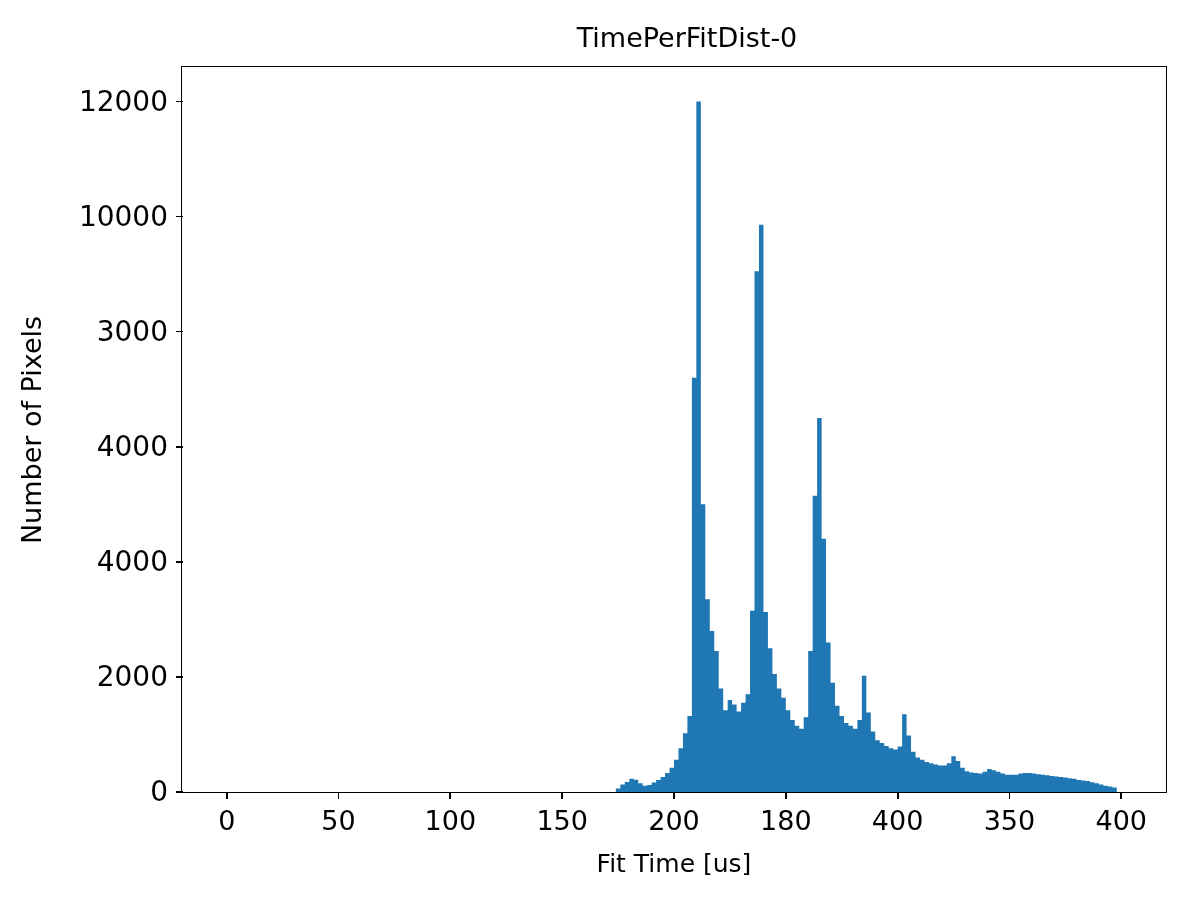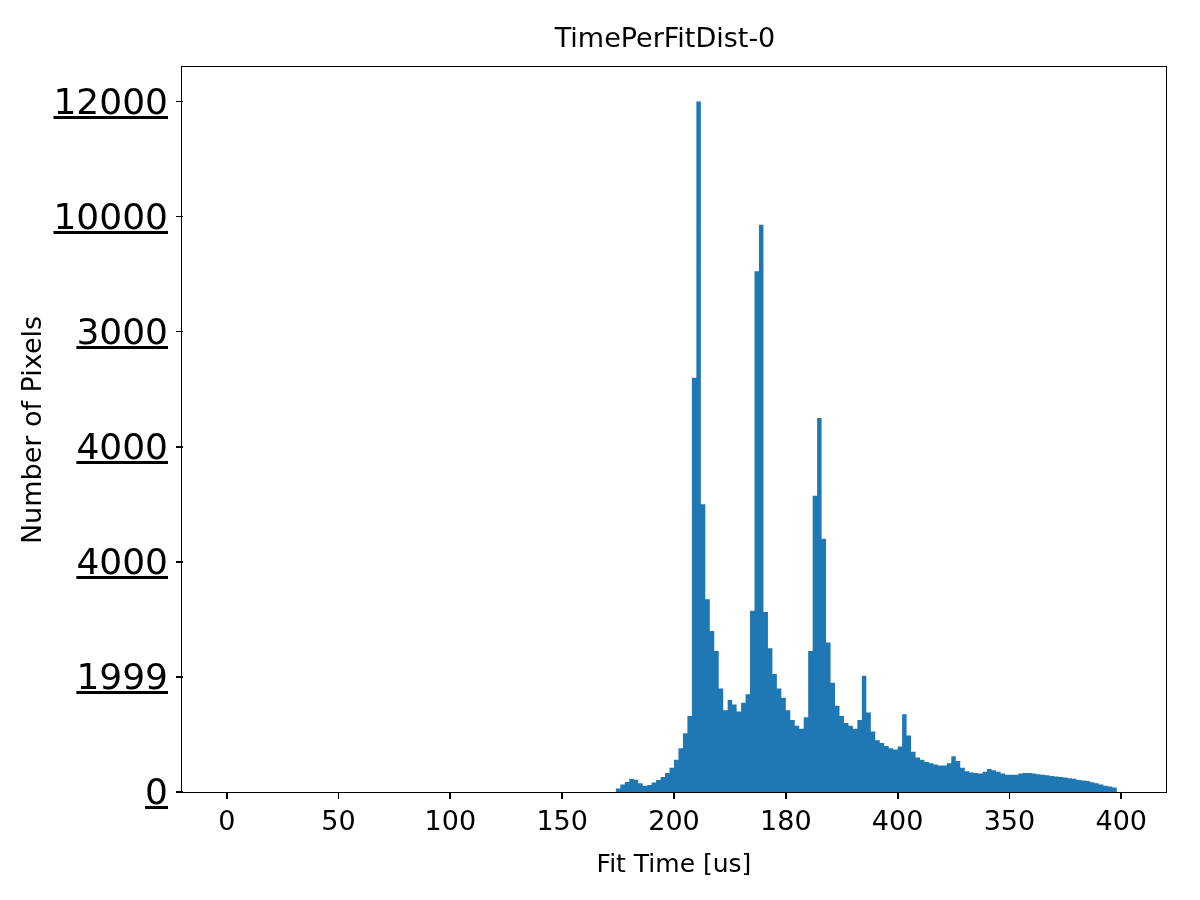--- a/index.html
+++ b/index.html
@@ -12,21 +12,21 @@
     width: 1200px;
     height: 900px;
     background: #ffffff;
     font-family: "DejaVu Sans", sans-serif;
     overflow: hidden;
   }
 
   
   #chart-title {
     position: absolute;
-    left: 173px;
+    left: 195px;
     top: 22px;
     width: 984px;
     text-align: center;
     font-size: 27px;
     color: #000000;
     line-height: 32px;
     white-space: nowrap;
   }
 
   
@@ -62,25 +62,24 @@
     position: absolute;
     right: 100%;
     height: 0;
     width: 300px;
     text-align: right;
   }
   .ytick-label {
     position: absolute;
     right: 14px;
     top: -19px;
-    font-size: 36px;
+    font-size: 28px;
     color: #000000;
     white-space: nowrap;
     line-height: 38px;
-    text-decoration: underline;
   }
   .ytick-mark {
     position: absolute;
     right: -0.5px;
     top: -1px;
     width: 7px;
     height: 1.8px;
     background: #000000;
   }
   #ylabel {
@@ -149,21 +148,21 @@
           <path d="M433.85 725.00L433.85 721.55L438.33 721.55L438.33 725.00ZM438.33 725.00L438.33 717.52L442.80 717.52L442.80 725.00ZM442.80 725.00L442.80 714.93L447.27 714.93L447.27 725.00ZM447.27 725.00L447.27 711.77L451.75 711.77L451.75 725.00ZM451.75 725.00L451.75 712.63L456.22 712.63L456.22 725.00ZM456.22 725.00L456.22 716.37L460.69 716.37L460.69 725.00ZM460.69 725.00L460.69 718.67L465.16 718.67L465.16 725.00ZM465.16 725.00L465.16 718.10L469.64 718.10L469.64 725.00ZM469.64 725.00L469.64 715.51L474.11 715.51L474.11 725.00ZM474.11 725.00L474.11 712.92L478.58 712.92L478.58 725.00ZM478.58 725.00L478.58 710.04L483.05 710.04L483.05 725.00ZM483.05 725.00L483.05 706.01L487.53 706.01L487.53 725.00ZM487.53 725.00L487.53 700.83L492.00 700.83L492.00 725.00ZM492.00 725.00L492.00 692.78L496.47 692.78L496.47 725.00ZM496.47 725.00L496.47 681.27L500.95 681.27L500.95 725.00ZM500.95 725.00L500.95 666.31L505.42 666.31L505.42 725.00ZM505.42 725.00L505.42 649.05L509.89 649.05L509.89 725.00ZM509.89 725.00L509.89 310.71L514.36 310.71L514.36 725.00ZM514.36 725.00L514.36 34.52L518.84 34.52L518.84 725.00ZM518.84 725.00L518.84 437.30L523.31 437.30L523.31 725.00ZM523.31 725.00L523.31 532.24L527.78 532.24L527.78 725.00ZM527.78 725.00L527.78 563.89L532.25 563.89L532.25 725.00ZM532.25 725.00L532.25 584.03L536.73 584.03L536.73 725.00ZM536.73 725.00L536.73 621.43L541.20 621.43L541.20 725.00ZM541.20 725.00L541.20 643.29L545.67 643.29L545.67 725.00ZM545.67 725.00L545.67 632.94L550.15 632.94L550.15 725.00ZM550.15 725.00L550.15 637.54L554.62 637.54L554.62 725.00ZM554.62 725.00L554.62 644.44L559.09 644.44L559.09 725.00ZM559.09 725.00L559.09 635.81L563.56 635.81L563.56 725.00ZM563.56 725.00L563.56 627.18L568.04 627.18L568.04 725.00ZM568.04 725.00L568.04 543.75L572.51 543.75L572.51 725.00ZM572.51 725.00L572.51 204.27L576.98 204.27L576.98 725.00ZM576.98 725.00L576.98 157.66L581.45 157.66L581.45 725.00ZM581.45 725.00L581.45 544.90L585.93 544.90L585.93 725.00ZM585.93 725.00L585.93 581.15L590.40 581.15L590.40 725.00ZM590.40 725.00L590.40 607.04L594.87 607.04L594.87 725.00ZM594.87 725.00L594.87 621.43L599.35 621.43L599.35 725.00ZM599.35 725.00L599.35 630.63L603.82 630.63L603.82 725.00ZM603.82 725.00L603.82 643.29L608.29 643.29L608.29 725.00ZM608.29 725.00L608.29 653.08L612.76 653.08L612.76 725.00ZM612.76 725.00L612.76 658.83L617.24 658.83L617.24 725.00ZM617.24 725.00L617.24 661.71L621.71 661.71L621.71 725.00ZM621.71 725.00L621.71 650.20L626.18 650.20L626.18 725.00ZM626.18 725.00L626.18 584.03L630.65 584.03L630.65 725.00ZM630.65 725.00L630.65 428.67L635.13 428.67L635.13 725.00ZM635.13 725.00L635.13 350.99L639.60 350.99L639.60 725.00ZM639.60 725.00L639.60 471.83L644.07 471.83L644.07 725.00ZM644.07 725.00L644.07 575.40L648.55 575.40L648.55 725.00ZM648.55 725.00L648.55 615.67L653.02 615.67L653.02 725.00ZM653.02 725.00L653.02 638.69L657.49 638.69L657.49 725.00ZM657.49 725.00L657.49 649.05L661.96 649.05L661.96 725.00ZM661.96 725.00L661.96 655.95L666.44 655.95L666.44 725.00ZM666.44 725.00L666.44 658.83L670.91 658.83L670.91 725.00ZM670.91 725.00L670.91 661.71L675.38 661.71L675.38 725.00ZM675.38 725.00L675.38 653.08L679.85 653.08L679.85 725.00ZM679.85 725.00L679.85 608.77L684.33 608.77L684.33 725.00ZM684.33 725.00L684.33 645.60L688.80 645.60L688.80 725.00ZM688.80 725.00L688.80 664.58L693.27 664.58L693.27 725.00ZM693.27 725.00L693.27 673.21L697.75 673.21L697.75 725.00ZM697.75 725.00L697.75 676.09L702.22 676.09L702.22 725.00ZM702.22 725.00L702.22 678.97L706.69 678.97L706.69 725.00ZM706.69 725.00L706.69 681.27L711.16 681.27L711.16 725.00ZM711.16 725.00L711.16 682.42L715.64 682.42L715.64 725.00ZM715.64 725.00L715.64 679.54L720.11 679.54L720.11 725.00ZM720.11 725.00L720.11 647.32L724.58 647.32L724.58 725.00ZM724.58 725.00L724.58 668.61L729.05 668.61L729.05 725.00ZM729.05 725.00L729.05 684.72L733.53 684.72L733.53 725.00ZM733.53 725.00L733.53 690.48L738.00 690.48L738.00 725.00ZM738.00 725.00L738.00 692.78L742.47 692.78L742.47 725.00ZM742.47 725.00L742.47 695.08L746.95 695.08L746.95 725.00ZM746.95 725.00L746.95 696.23L751.42 696.23L751.42 725.00ZM751.42 725.00L751.42 697.38L755.89 697.38L755.89 725.00ZM755.89 725.00L755.89 698.53L760.36 698.53L760.36 725.00ZM760.36 725.00L760.36 698.53L764.84 698.53L764.84 725.00ZM764.84 725.00L764.84 696.23L769.31 696.23L769.31 725.00ZM769.31 725.00L769.31 689.33L773.78 689.33L773.78 725.00ZM773.78 725.00L773.78 693.93L778.25 693.93L778.25 725.00ZM778.25 725.00L778.25 700.83L782.73 700.83L782.73 725.00ZM782.73 725.00L782.73 704.29L787.20 704.29L787.20 725.00ZM787.20 725.00L787.20 705.44L791.67 705.44L791.67 725.00ZM791.67 725.00L791.67 706.01L796.15 706.01L796.15 725.00ZM796.15 725.00L796.15 706.59L800.62 706.59L800.62 725.00ZM800.62 725.00L800.62 704.86L805.09 704.86L805.09 725.00ZM805.09 725.00L805.09 701.98L809.56 701.98L809.56 725.00ZM809.56 725.00L809.56 703.13L814.04 703.13L814.04 725.00ZM814.04 725.00L814.04 704.86L818.51 704.86L818.51 725.00ZM818.51 725.00L818.51 706.59L822.98 706.59L822.98 725.00ZM822.98 725.00L822.98 707.74L827.45 707.74L827.45 725.00ZM827.45 725.00L827.45 707.74L831.93 707.74L831.93 725.00ZM831.93 725.00L831.93 707.74L836.40 707.74L836.40 725.00ZM836.40 725.00L836.40 706.59L840.87 706.59L840.87 725.00ZM840.87 725.00L840.87 706.01L845.35 706.01L845.35 725.00ZM845.35 725.00L845.35 706.01L849.82 706.01L849.82 725.00ZM849.82 725.00L849.82 706.59L854.29 706.59L854.29 725.00ZM854.29 725.00L854.29 707.16L858.76 707.16L858.76 725.00ZM858.76 725.00L858.76 707.74L863.24 707.74L863.24 725.00ZM863.24 725.00L863.24 708.31L867.71 708.31L867.71 725.00ZM867.71 725.00L867.71 708.89L872.18 708.89L872.18 725.00ZM872.18 725.00L872.18 709.46L876.65 709.46L876.65 725.00ZM876.65 725.00L876.65 710.04L881.13 710.04L881.13 725.00ZM881.13 725.00L881.13 710.62L885.60 710.62L885.60 725.00ZM885.60 725.00L885.60 711.19L890.07 711.19L890.07 725.00ZM890.07 725.00L890.07 711.77L894.55 711.77L894.55 725.00ZM894.55 725.00L894.55 712.92L899.02 712.92L899.02 725.00ZM899.02 725.00L899.02 713.49L903.49 713.49L903.49 725.00ZM903.49 725.00L903.49 714.07L907.96 714.07L907.96 725.00ZM907.96 725.00L907.96 715.22L912.44 715.22L912.44 725.00ZM912.44 725.00L912.44 716.37L916.91 716.37L916.91 725.00ZM916.91 725.00L916.91 717.52L921.38 717.52L921.38 725.00ZM921.38 725.00L921.38 718.67L925.85 718.67L925.85 725.00ZM925.85 725.00L925.85 719.53L930.33 719.53L930.33 725.00ZM930.33 725.00L930.33 720.40L934.80 720.40L934.80 725.00Z" fill="#1f77b4"></path>
         </svg>
     </div>
 
     <div id="y-axis">
         <div class="ytick-row" style="top: 725px;">
           <span class="ytick-label">0</span>
           <span class="ytick-mark"></span>
         </div>
         <div class="ytick-row" style="top: 609.921px;">
-          <span class="ytick-label">1999</span>
+          <span class="ytick-label">2000</span>
           <span class="ytick-mark"></span>
         </div>
         <div class="ytick-row" style="top: 494.841px;">
           <span class="ytick-label">4000</span>
           <span class="ytick-mark"></span>
         </div>
         <div class="ytick-row" style="top: 379.762px;">
           <span class="ytick-label">4000</span>
           <span class="ytick-mark"></span>
         </div>

